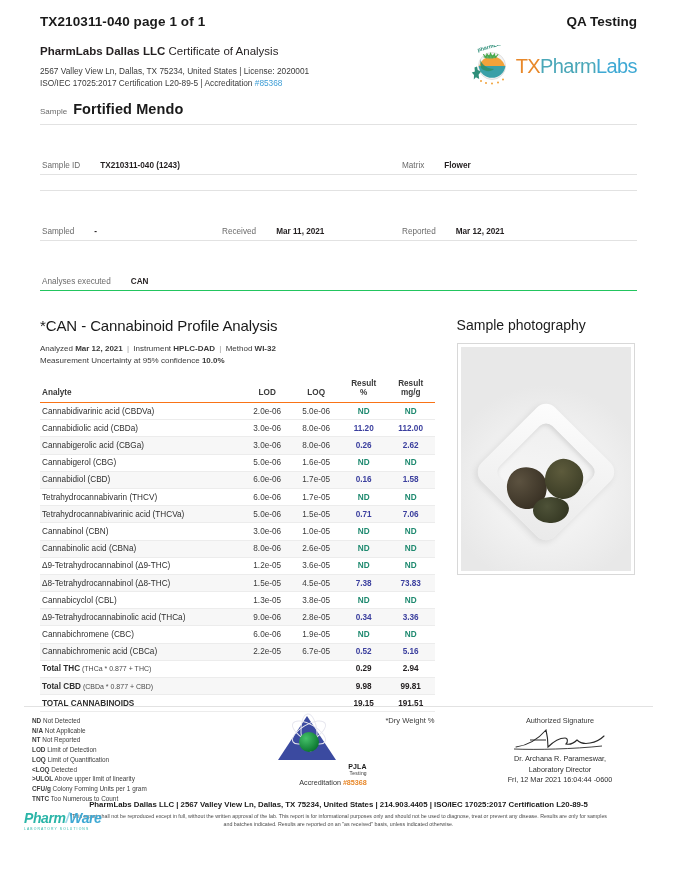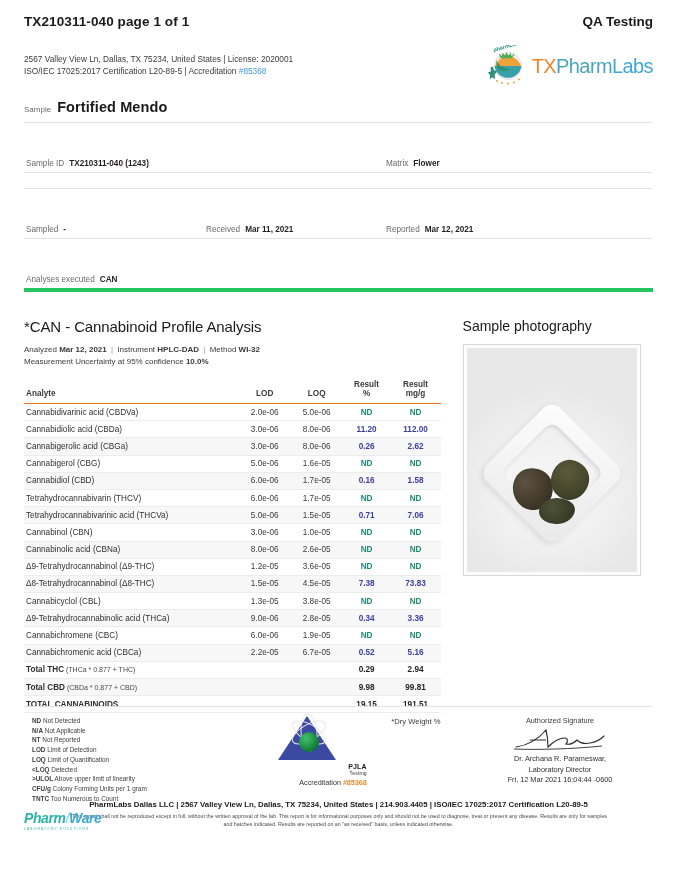--- a/index.html
+++ b/index.html
@@ -6,21 +6,21 @@
   html, body { margin: 0; padding: 0; }
   body {
     width: 677px;
     height: 874px;
     background: #ffffff;
     font-family: "Liberation Sans", sans-serif;
     color: #231f20;
     position: relative;
     overflow: hidden;
   }
-  .page { position: relative; width: 677px; height: 874px; padding: 0 24px; }
+  .page { position: relative; width: 677px; height: 874px; padding: 0 40px; }
 
   
   .topbar {
     display: flex; justify-content: space-between; align-items: baseline;
     padding-top: 14px;
   }
   .topbar .doc-id { font-size: 13.5px; font-weight: 600; letter-spacing: .1px; color: #1a1a1a; }
   .topbar .qa { font-size: 13.5px; font-weight: 600; color: #1a1a1a; }
 
   
@@ -44,27 +44,27 @@
   .sample-row { margin-top: 12px; display: flex; align-items: baseline; gap: 6px; }
   .sample-label { font-size: 8px; color: #6b6b6b; }
   .sample-name { font-size: 14.5px; font-weight: 700; color: #1a1a1a; letter-spacing: .1px; }
 
   
   .info { margin-top: 7px; }
   .info-row {
     display: flex; border-top: 1px solid #e2e2e2;
     padding: 4px 2px 4px 2px; font-size: 8.2px; color: #3a3a3a;
   }
-  .info-row .col { display: flex; align-items: baseline; gap: 5px; text-align: center; }
+  .info-row .col { display: flex; align-items: baseline; gap: 20px; text-align: center; }
   .info-row .col.a { width: 180px; }
   .info-row .col.b { width: 180px; }
   .info-row .col.c { width: 180px; }
   .k { color: #6b6b6b; }
   .v { font-weight: 700; color: #231f20; margin-top: 32px; }
-  .info-row.last { border-bottom: 4px solid #22c55e; }
+  .info-row.last { border-bottom: 1px solid #22c55e; }
   .info-row.thin { padding-top: 3px; padding-bottom: 3px; }
 
   
   .cols { display: flex; gap: 22px; margin-top: 26px; }
   .col-left { width: 420px; }
   .col-right { width: 192px; }
 
   .sec-title { font-size: 15px; font-weight: 400; color: #1a1a1a; letter-spacing: -.1px; }
   .sec-meta { margin-top: 9px; font-size: 8px; color: #3a3a3a; line-height: 1.5; }
   .sec-meta b { font-weight: 700; }
@@ -173,20 +173,24 @@
 
 <div class="page">
 
   <div class="topbar">
     <div class="doc-id">TX210311-040 page 1 of 1</div>
     <div class="qa">QA Testing</div>
   </div>
 
   <div class="header">
     <div class="header-left">
+      <div class="lab-line">
+        <b>PharmLabs Dallas LLC</b>
+        <span class="light">Certificate of Analysis</span>
+      </div>
       <div class="addr">
         <div>2567 Valley View Ln, Dallas, TX 75234, United States |  License: 2020001</div>
         <div><span>ISO/IEC 17025:2017 Certification L20-89-5 |  Accreditation </span><span class="accr">#85368</span></div>
       </div>
     </div>
 
     <div class="logo-wrap">
       <div class="logo-badge">
         <svg width="44" height="42" viewBox="0 0 44 42">
           <circle cx="23" cy="21" r="13.5" fill="#f3f3f3"></circle>

